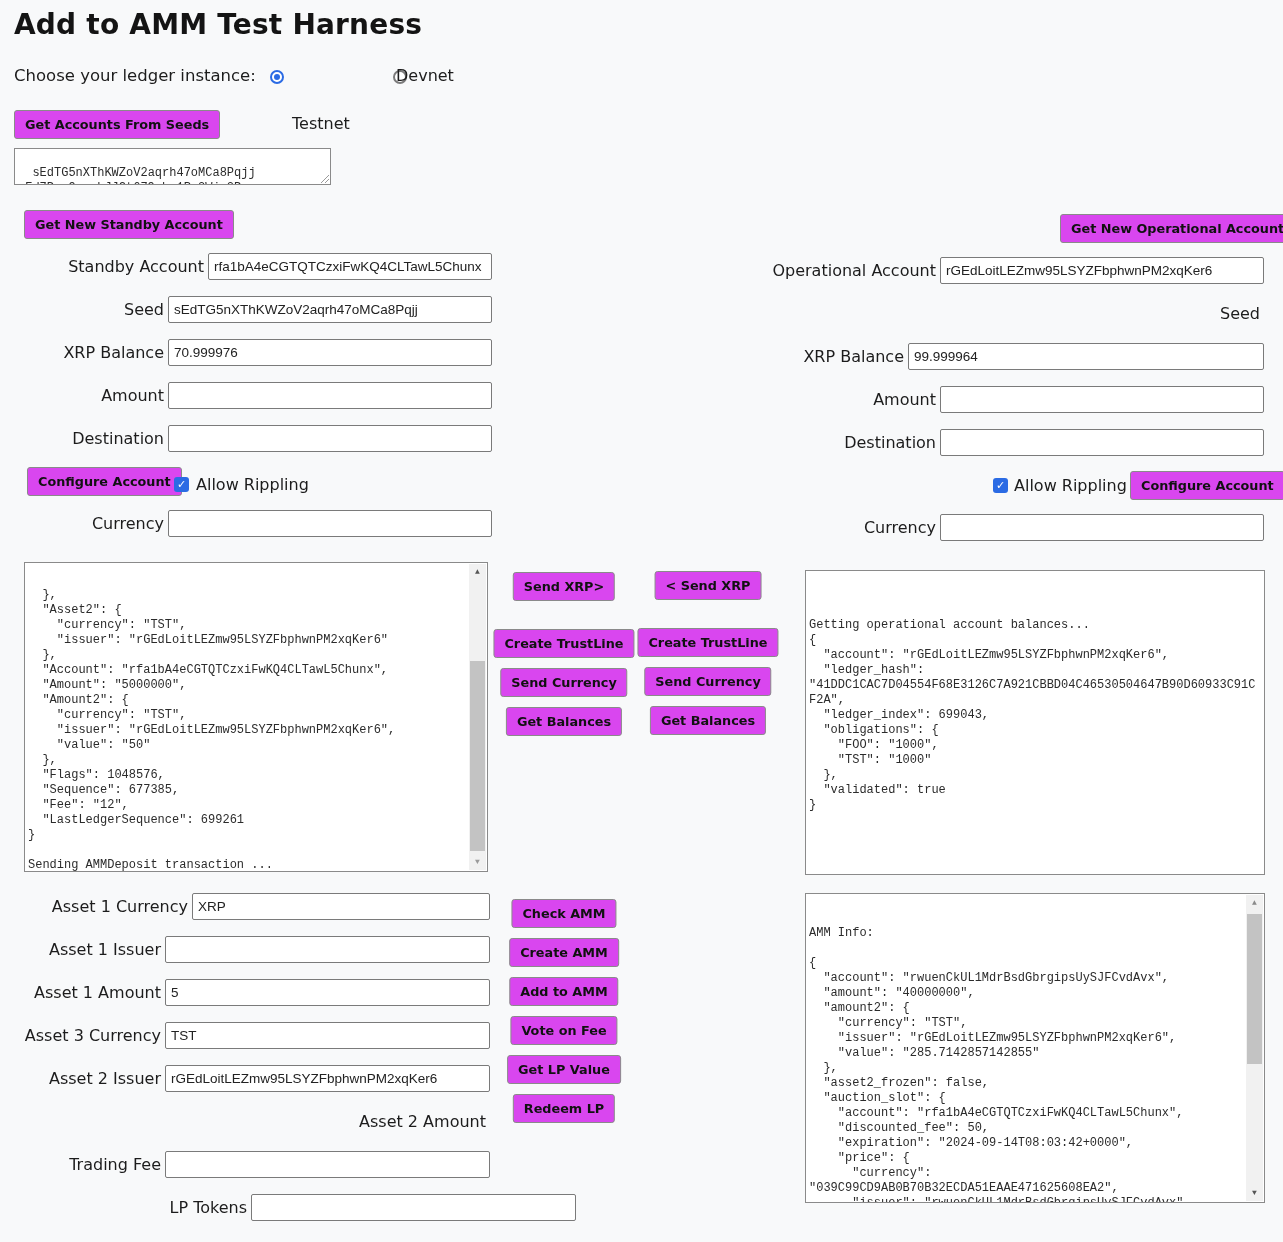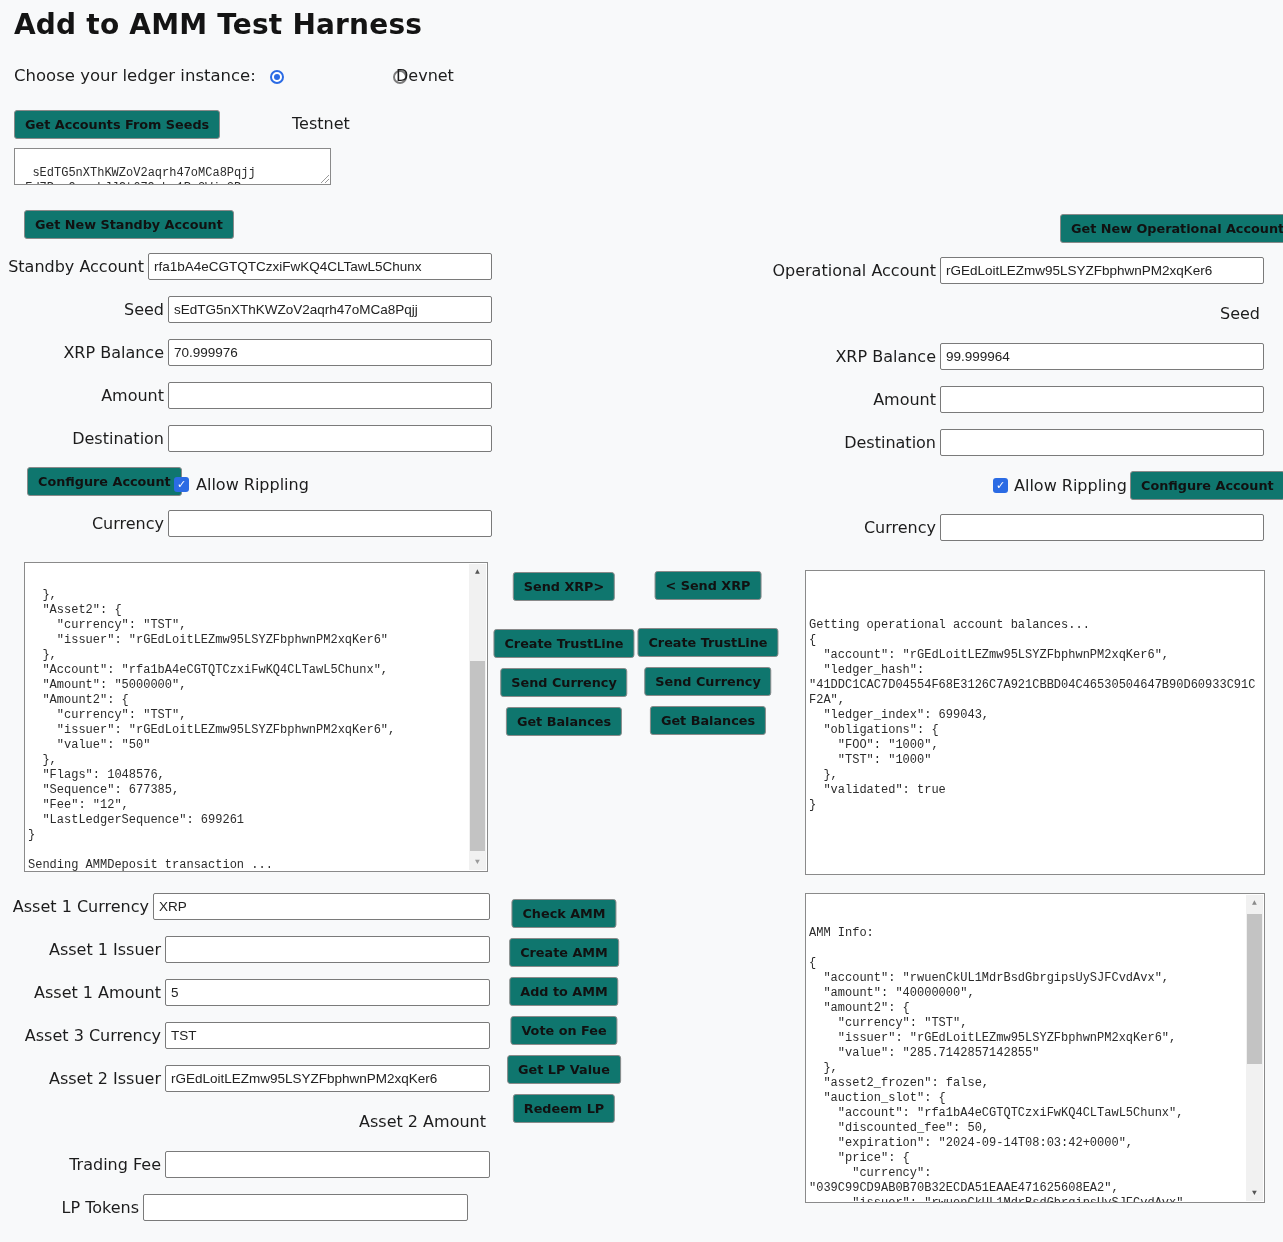--- a/index.html
+++ b/index.html
@@ -11,21 +11,21 @@
     font-family:"DejaVu Sans","Liberation Sans",sans-serif;
     color:#1b1b1b;
     overflow:hidden;
   }
   .abs { position:absolute; }
   .page-title { font-size:28px; font-weight:bold; color:#141414; letter-spacing:0.2px; }
   .lbl { font-size:16px; color:#1c1c1c; white-space:nowrap; }
 
   .btn {
     display:inline-block;
-    background:#0f766e;
+    background:#d946ef;
     border:1px solid #8a8a8a;
     border-radius:3px;
     font-family:"DejaVu Sans","Liberation Sans",sans-serif;
     font-size:12.8px;
     font-weight:600;
     color:#111;
     height:29px;
     line-height:27px;
     padding:0 10px;
     white-space:nowrap;
@@ -104,21 +104,21 @@
   <span>sEdTG5nXThKWZoV2aqrh47oMCa8Pqjj
 sEd7Pqy9zwpbJJCt679wbv1Rv3Wju2P</span>
   <span class="resize-corner"></span>
 </div>
 
 
 <button class="abs btn" style="left:24px; top:210px;">Get New Standby Account</button>
 
 <div class="row" style="left:0; top:253px; width:492px;">
   <span class="lbl">Standby Account</span>
-  <input class="tin" style="width: 344px;" value="rfa1bA4eCGTQTCzxiFwKQ4CLTawL5Chunx">
+  <input class="tin" style="width: 284px;" value="rfa1bA4eCGTQTCzxiFwKQ4CLTawL5Chunx">
 </div>
 <div class="row" style="left:0; top:296px; width:492px;">
   <span class="lbl">Seed</span>
   <input class="tin" style="width: 324px;" value="sEdTG5nXThKWZoV2aqrh47oMCa8Pqjj">
 </div>
 <div class="row" style="left:0; top:339px; width:492px;">
   <span class="lbl">XRP Balance</span>
   <input class="tin" style="width: 324px;" value="70.999976">
 </div>
 <div class="row" style="left:0; top:382px; width:492px;">
@@ -174,21 +174,21 @@
 
 <div class="row" style="left:640px; top:257px; width:624px;">
   <span class="lbl">Operational Account</span>
   <input class="tin" style="width: 324px;" value="rGEdLoitLEZmw95LSYZFbphwnPM2xqKer6">
 </div>
 <div class="row" style="left:640px; top:300px; width:624px;">
   <span class="lbl">Seed</span>
 </div>
 <div class="row" style="left:640px; top:343px; width:624px;">
   <span class="lbl">XRP Balance</span>
-  <input class="tin" style="width: 324px;" value="99.999964">
+  <input class="tin" style="width: 356px;" value="99.999964">
 </div>
 <div class="row" style="left:640px; top:386px; width:624px;">
   <span class="lbl">Amount</span>
   <input class="tin" style="width: 324px;" value="">
 </div>
 <div class="row" style="left:640px; top:429px; width:624px;">
   <span class="lbl">Destination</span>
   <input class="tin" style="width: 324px;" value="">
 </div>
 
@@ -228,21 +228,21 @@
 
 <button class="abs btn" style="left:564px; top:668px; transform:translateX(-50%);">Send Currency</button>
 <button class="abs btn" style="left:708px; top:667px; transform:translateX(-50%);">Send Currency</button>
 
 <button class="abs btn" style="left:564px; top:707px; transform:translateX(-50%);">Get Balances</button>
 <button class="abs btn" style="left:708px; top:706px; transform:translateX(-50%);">Get Balances</button>
 
 
 <div class="row" style="left:0; top:893px; width:490px;">
   <span class="lbl">Asset 1 Currency</span>
-  <input class="tin" style="width: 337px;" value="XRP">
+  <input class="tin" style="width: 298px;" value="XRP">
 </div>
 <div class="row" style="left:0; top:936px; width:490px;">
   <span class="lbl">Asset 1 Issuer</span>
   <input class="tin" style="width: 325px;" value="">
 </div>
 <div class="row" style="left:0; top:979px; width:490px;">
   <span class="lbl">Asset 1 Amount</span>
   <input class="tin" style="width: 325px;" value="5">
 </div>
 <div class="row" style="left:0; top:1022px; width:490px;">
@@ -253,21 +253,21 @@
   <span class="lbl">Asset 2 Issuer</span>
   <input class="tin" style="width: 325px;" value="rGEdLoitLEZmw95LSYZFbphwnPM2xqKer6">
 </div>
 <div class="row" style="left:0; top:1108px; width:490px;">
   <span class="lbl">Asset 2 Amount</span>
 </div>
 <div class="row" style="left:0; top:1151px; width:490px;">
   <span class="lbl">Trading Fee</span>
   <input class="tin" style="width: 325px;" value="">
 </div>
-<div class="row" style="left:0; top:1194px; width:468px;padding-left:45px;">
+<div class="row" style="left:0; top:1194px; width:576px;padding-left:45px;">
   <span class="lbl">LP Tokens</span>
   <input class="tin" style="width: 325px;" value="">
 </div>
 
 
 <button class="abs btn" style="left:564px; top:899px; transform:translateX(-50%);">Check AMM</button>
 <button class="abs btn" style="left:564px; top:938px; transform:translateX(-50%);">Create AMM</button>
 <button class="abs btn" style="left:564px; top:977px; transform:translateX(-50%);">Add to AMM</button>
 <button class="abs btn" style="left:564px; top:1016px; transform:translateX(-50%);">Vote on Fee</button>
 <button class="abs btn" style="left:564px; top:1055px; transform:translateX(-50%);">Get LP Value</button>

